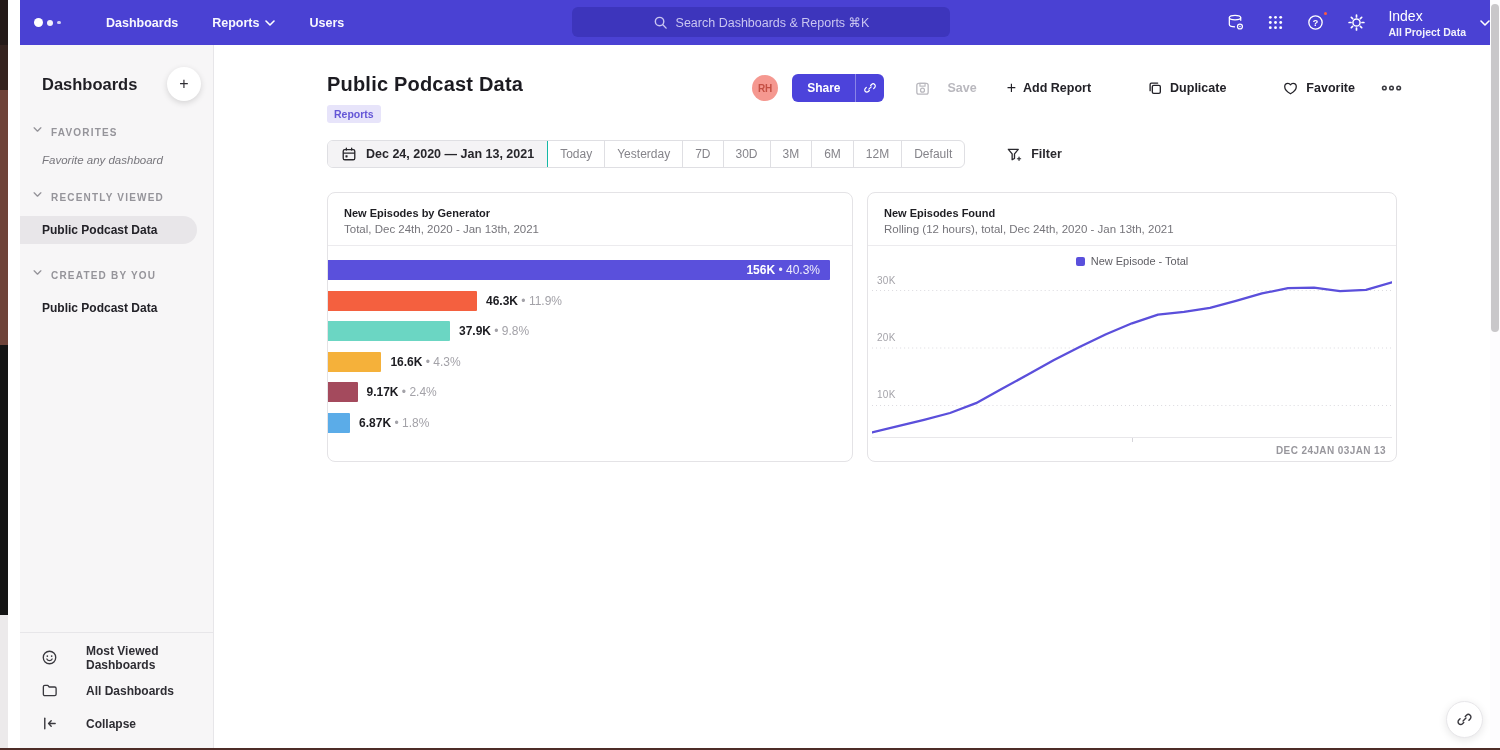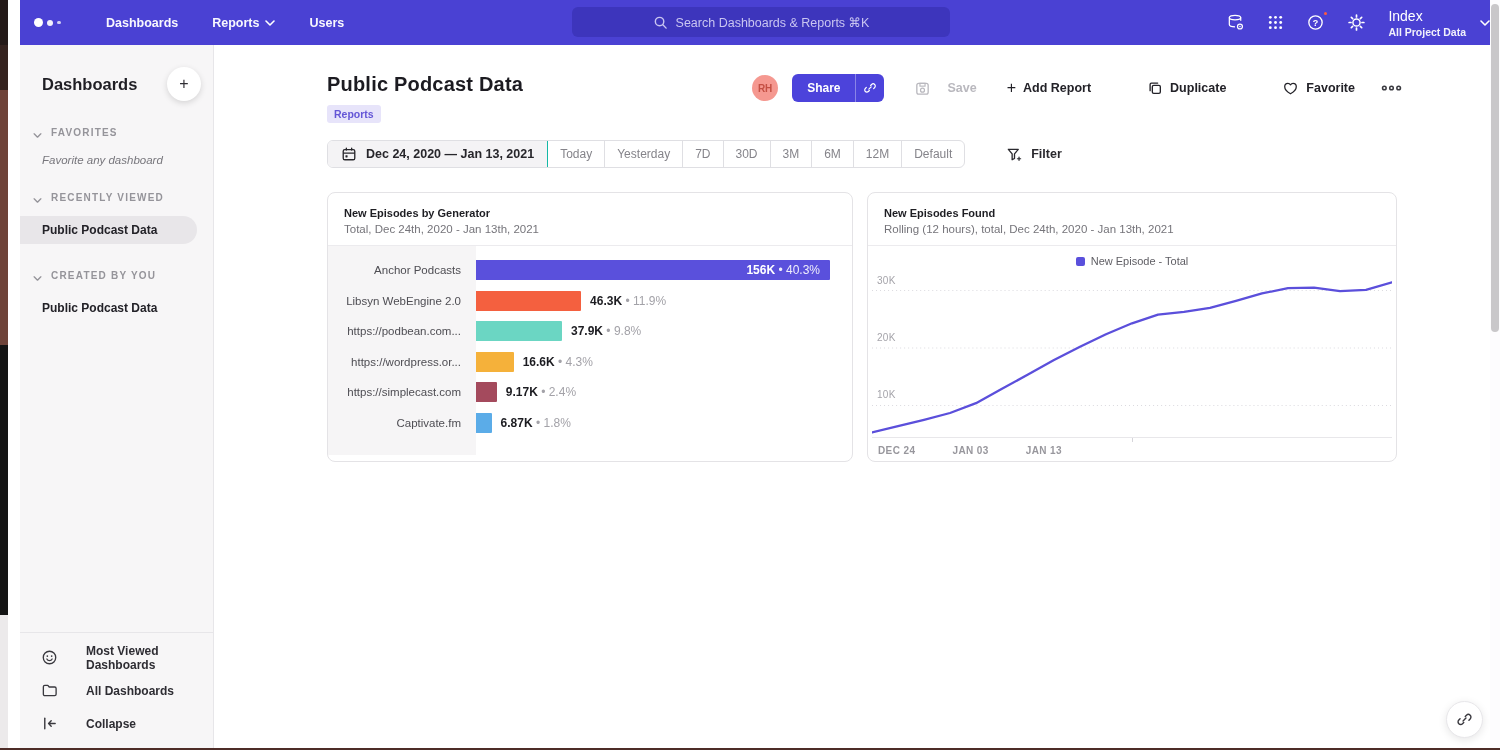--- a/index.html
+++ b/index.html
@@ -33,21 +33,21 @@
   
   #scroll-zone { position:absolute; right:0; top:0; width:10px; height:750px; background:#fdfcfe; z-index:30; }
   #scroll-thumb { position:absolute; right:1px; top:4px; width:8px; height:328px; border-radius:4px; background:#c9c7ca; }
 
   
   .sidebar { position:absolute; left:0; top:45px; width:194px; height:703px; background:#f7f6f7; border-right:1px solid #e7e6e9; z-index:10; }
   .sb-head { display:flex; align-items:center; justify-content:space-between; padding:22px 12px 0 22px; }
   .sb-title { font-size:16.5px; font-weight:700; color:#1f1e24; }
   .sb-add { width:34px; height:34px; border-radius:50%; background:#fff; box-shadow:0 2px 6px rgba(0,0,0,.14); display:flex; align-items:center; justify-content:center; font-size:17px; color:#2e2d33; cursor:pointer; font-weight:400; }
   .sb-section { margin-top:26px; }
-  .sb-section-head { display:flex; align-items:flex-end; gap:9px; padding-left:13px; cursor:pointer; }
+  .sb-section-head { display:flex; align-items:flex-start; gap:9px; padding-left:13px; cursor:pointer; }
   .sb-section-label { font-size:10px; font-weight:700; letter-spacing:1.2px; color:#95949a; }
   .sb-empty { font-size:11.5px; font-style:italic; color:#77767c; padding:16px 0 0 22px; }
   .sb-item { margin-top:13px; height:28px; display:flex; align-items:center; padding-left:22px; font-size:12px; font-weight:700; color:#232228; cursor:pointer; }
   .sb-item.selected { background:#e8e6e9; border-radius:0 14px 14px 0; margin-right:16px; }
   .sb-footer { position:absolute; left:0; bottom:2px; width:100%; border-top:1px solid #e7e6e9; padding:8px 0 6px 0; background:#f7f6f7; }
   .sb-foot-item { display:flex; align-items:center; gap:28px; height:33px; padding-left:21px; font-size:12px; font-weight:700; color:#2e2d33; cursor:pointer; }
 
   
   .main { position:absolute; left:194px; top:45px; width:1288px; height:703px; background:#fff; padding:28px 100px 0 113px; }
   .page-head { display:flex; align-items:flex-start; }
@@ -94,21 +94,21 @@
   .bar-val.inside { position:absolute; right:10px; top:50%; transform:translateY(-50%); margin:0; }
   .bar-val.inside b { color:#fff; }
   .bar-val.inside .pct { color:rgba(255,255,255,.9); }
 
   
   .legend-row { display:flex; align-items:center; justify-content:center; gap:6px; padding:9px 0 2px 0; }
   .legend-swatch { width:9px; height:9px; border-radius:2px; }
   .legend-label { font-size:11px; color:#5f5e64; }
   .plot { position:relative; height:166px; margin:2px 4px 0 4px; }
   .ytick { position:absolute; left:5px; font-size:10px; color:#a5a4aa; letter-spacing:.3px; }
-  .xaxis { display:flex; align-items:flex-start; justify-content:flex-start; border-top:1px solid #e8e7ea; margin:0 4px; padding:7px 6px 0 6px; position:relative;gap:37px; }
+  .xaxis { display:flex; align-items:flex-start; justify-content:flex-end; border-top:1px solid #e8e7ea; margin:0 4px; padding:7px 6px 0 6px; position:relative; }
   .xtick { font-size:10px; font-weight:700; color:#98979d; letter-spacing:.4px; }
   .xaxis .mid-mark { position:absolute; left:50%; top:0; width:1px; height:4px; background:#d6d5da; }
 
   
   .float-btn { position:absolute; right:19px; bottom:10px; width:37px; height:37px; border-radius:50%; background:#fff; border:1px solid #e8e7ea; box-shadow:0 2px 8px rgba(0,0,0,.10); display:flex; align-items:center; justify-content:center; cursor:pointer; z-index:40; }
 
   svg { display:block; }
 </style>
 </head>
 <body>
@@ -405,28 +405,20 @@
     </div>
 
     <div class="cards">
 
       <div class="card card-1">
         <div class="card-head">
           <div class="card-title">New Episodes by Generator</div>
           <div class="card-sub">Total, Dec 24th, 2020 - Jan 13th, 2021</div>
         </div>
         <div class="barchart">
-          <div class="bar-labels" id="bar-labels">
-              <div class="bar-label">Anchor Podcasts</div>
-              <div class="bar-label">Libsyn WebEngine 2.0</div>
-              <div class="bar-label">https://podbean.com...</div>
-              <div class="bar-label">https://wordpress.or...</div>
-              <div class="bar-label">https://simplecast.com</div>
-              <div class="bar-label">Captivate.fm</div>
-            </div>
           <div class="bar-area" id="bar-area">
               <div class="bar-line">
                 <div class="bar" style="width: 100%; background: rgb(90, 80, 220);">
                   <span class="bar-val inside"><b>156K</b><span class="pct"> • 40.3%</span></span>
                 </div>
               </div>
               <div class="bar-line">
                 <div class="bar" style="width: 29.6795%; background: rgb(244, 96, 63);"></div>
                 <span class="bar-val"><b>46.3K</b><span class="pct"> • 11.9%</span></span>
               </div>

